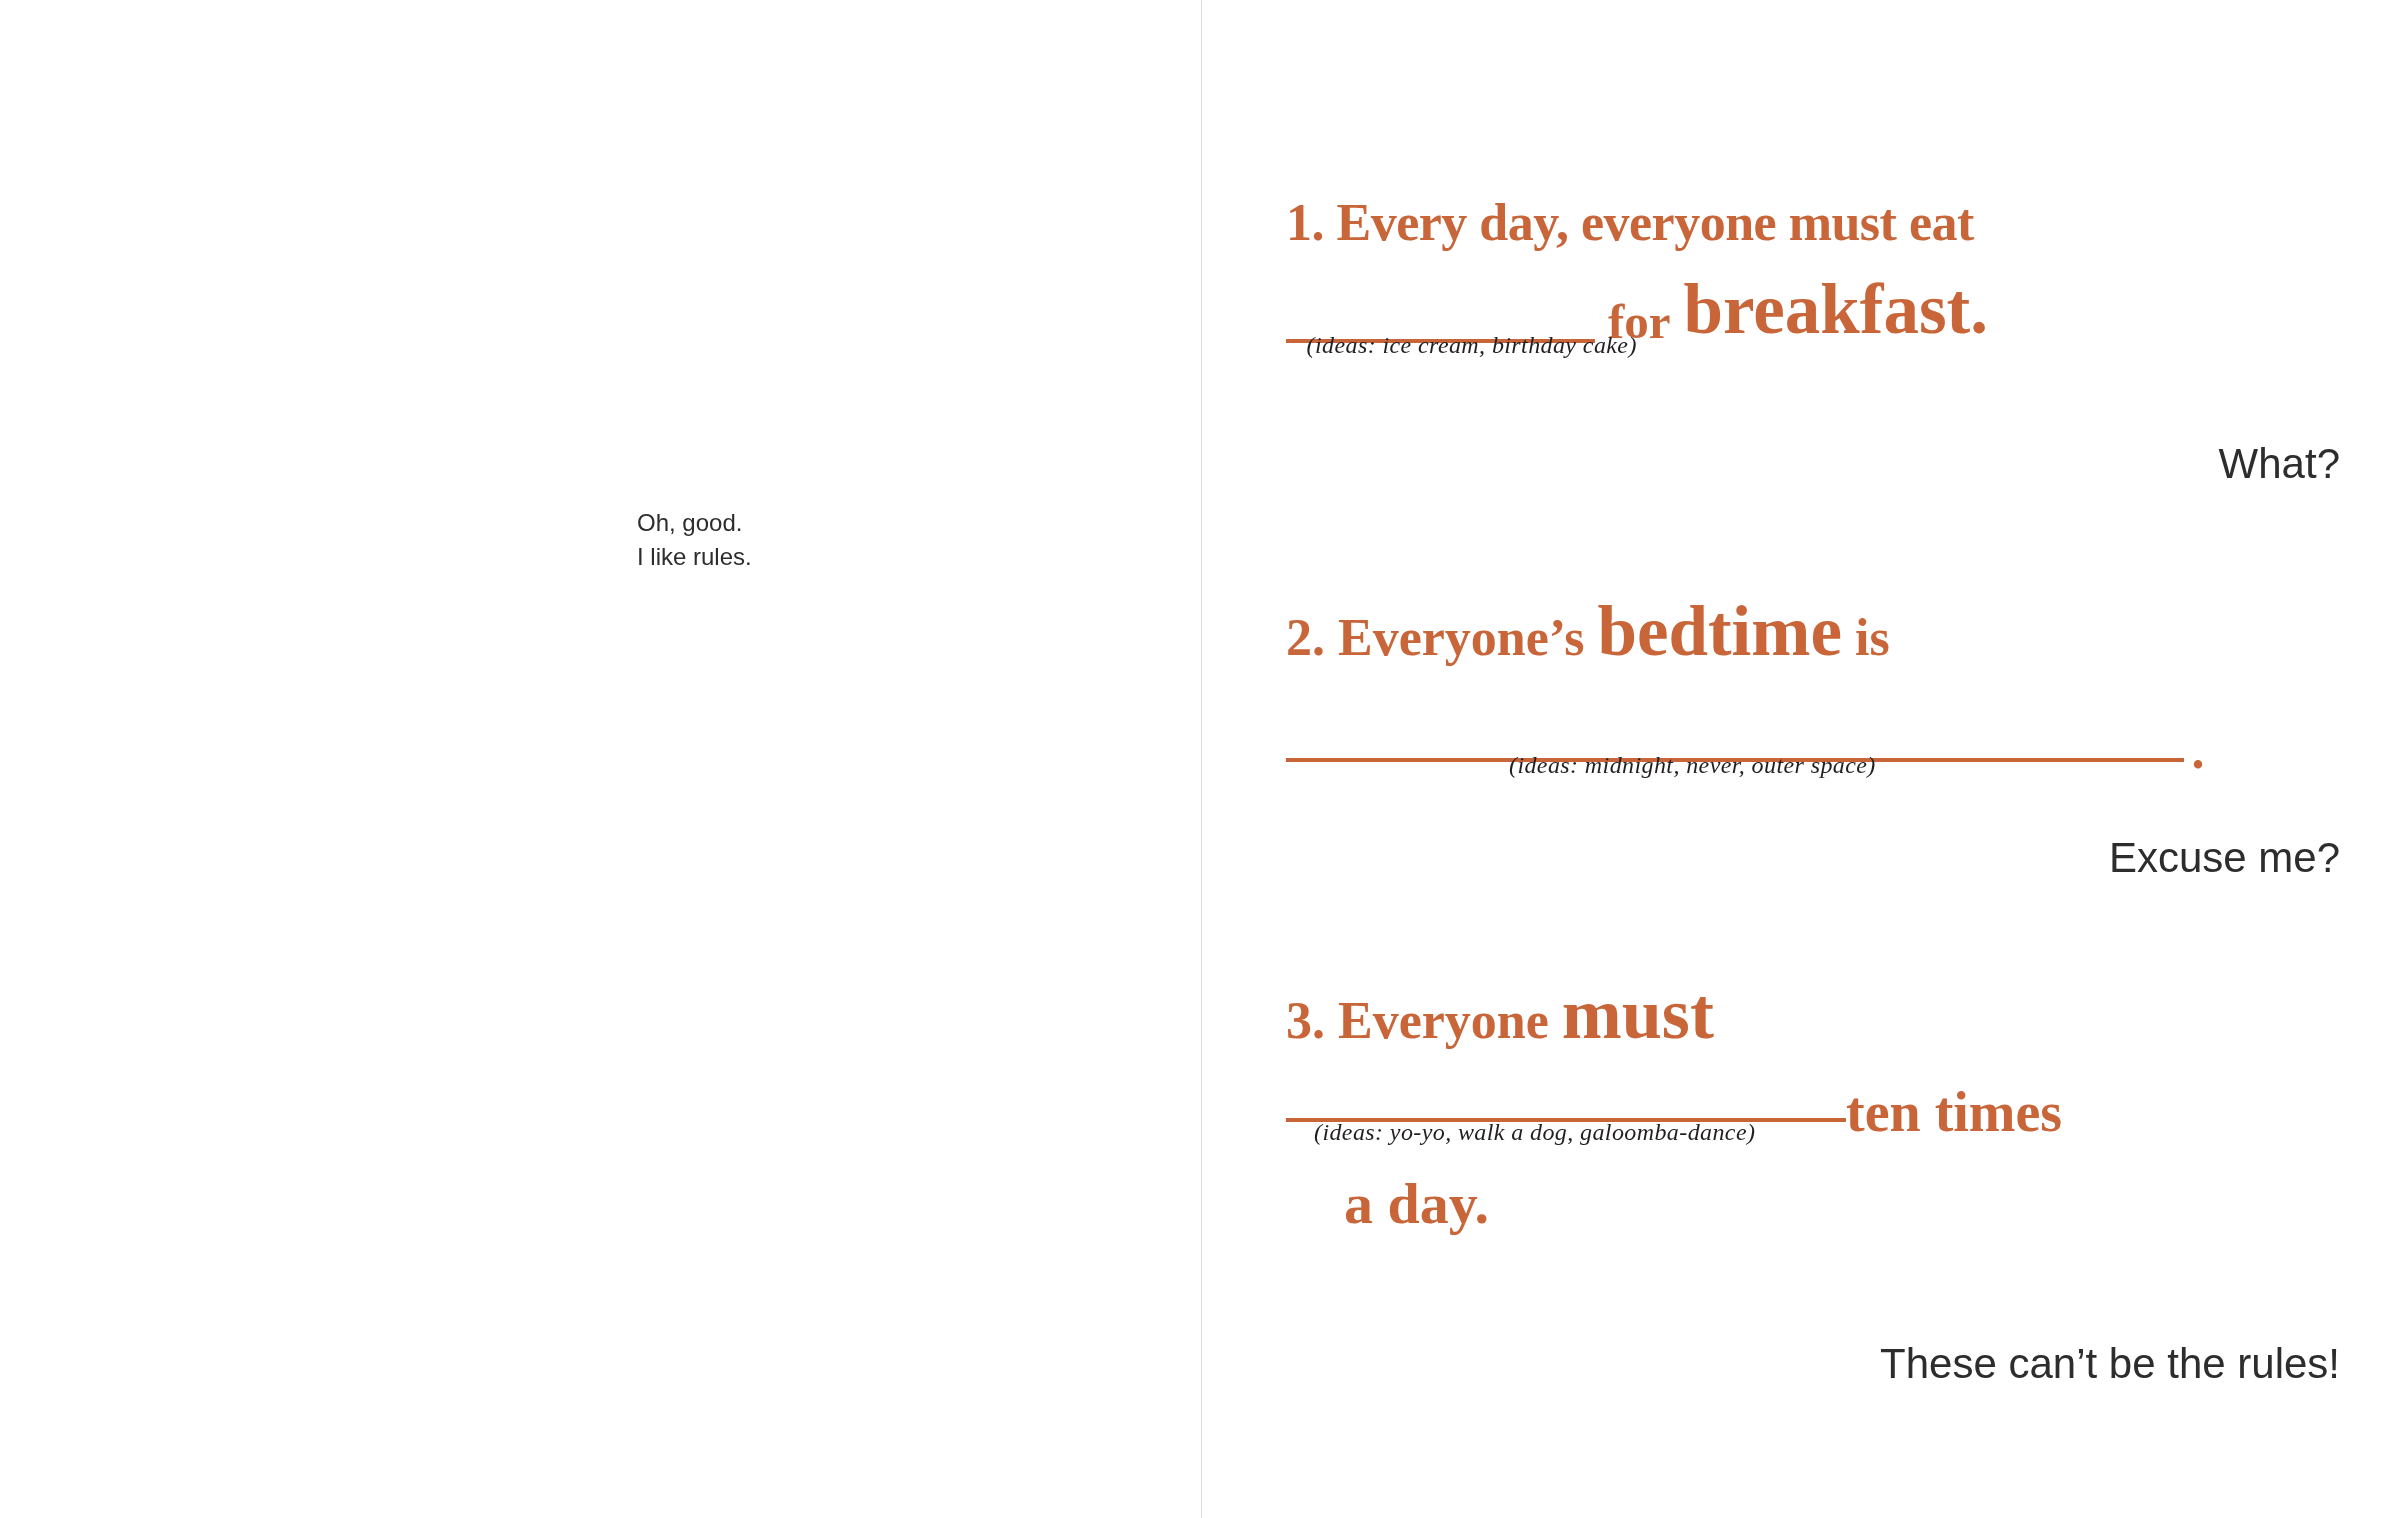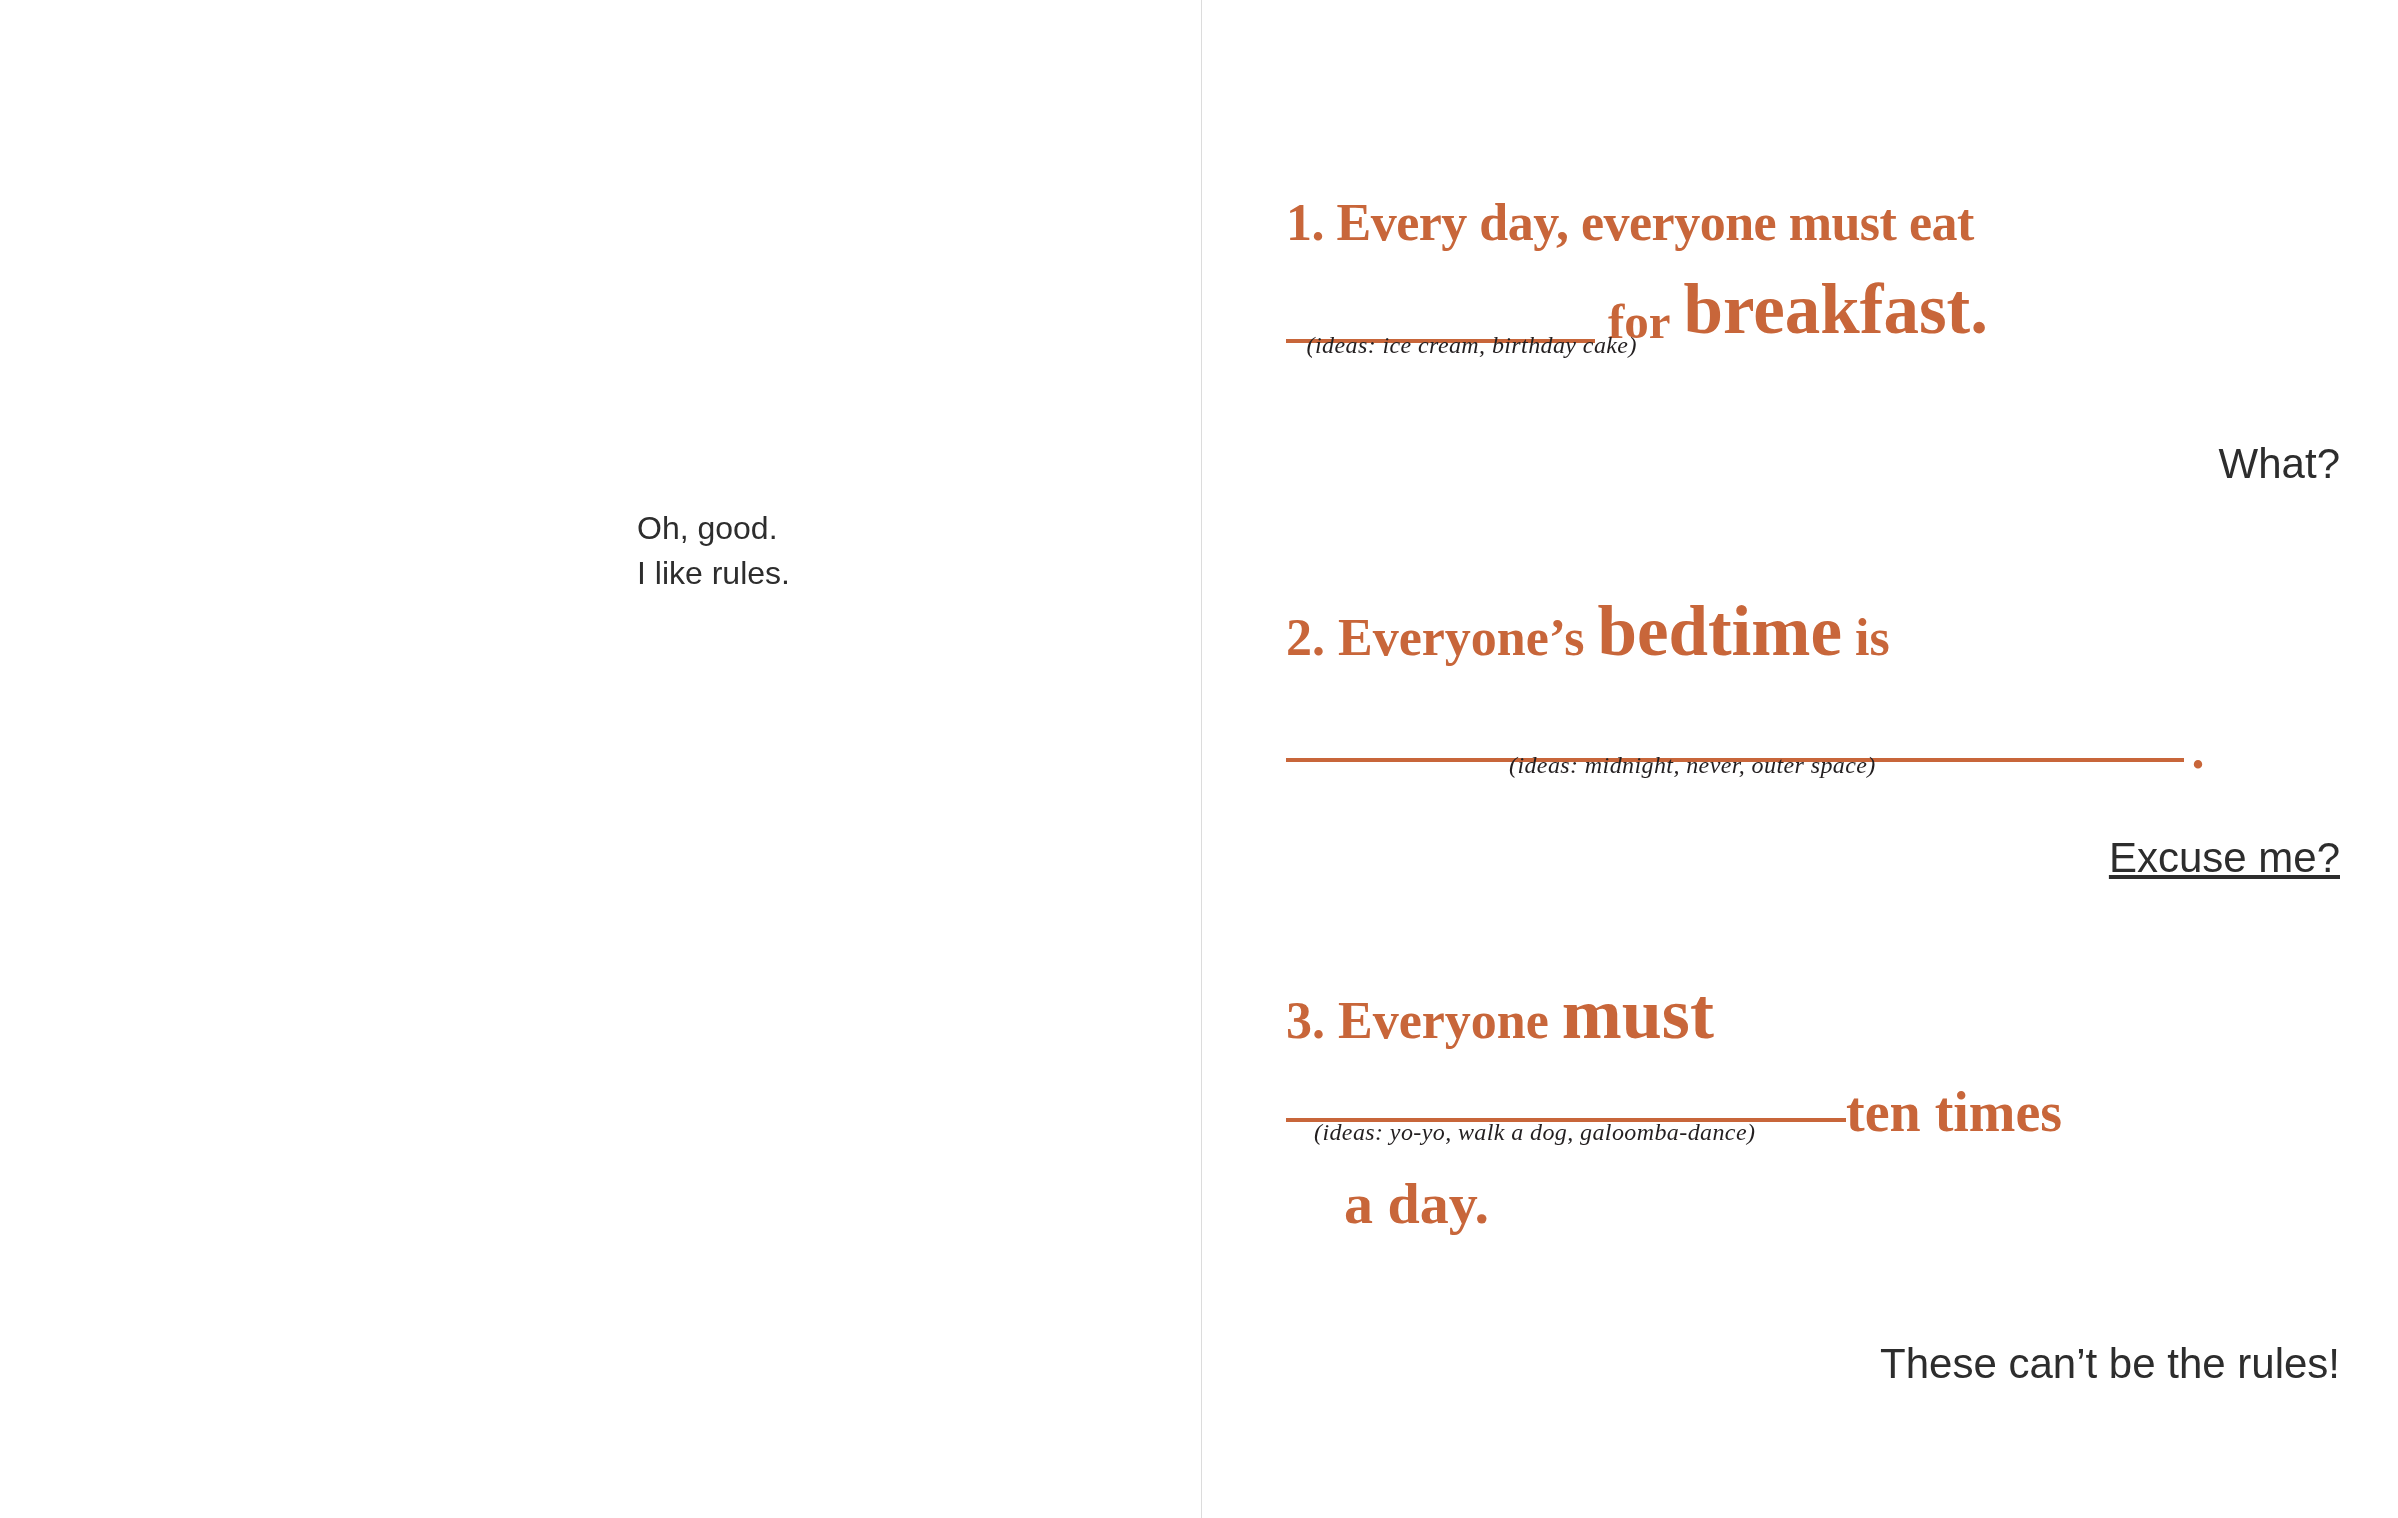--- a/index.html
+++ b/index.html
@@ -45,21 +45,21 @@
     line-height: 1.18;
     color: #231f20;
     letter-spacing: 0.3px;
   }
   .left-reply {
     position: absolute;
     left: 637px;
     top: 506px;
     width: 487px;
     font-family: "Liberation Sans", sans-serif;
-    font-size: 32px;
+    font-size: 24px;
     line-height: 1.42;
     color: #2d2d2d;
   }
   .left-reply div { white-space: nowrap; }
 
   
   .rules {
     position: absolute;
     left: 84px;
     top: 0;
@@ -137,21 +137,21 @@
 
   .reply-right {
     position: absolute;
     right: 58px;
     font-family: "Liberation Sans", sans-serif;
     font-size: 42px;
     color: #2d2d2d;
     white-space: nowrap;
   }
   .reply-what { top: 440px; }
-  .reply-excuse { top: 834px; text-decoration: underline; }
+  .reply-excuse { top: 834px; }
   .reply-cant { top: 1340px; }
 </style>
 </head>
 <body>
 
 <div class="spread">
 
   <div class="page page-left">
     <div class="left-reply">
       <div>Oh, good.</div>

